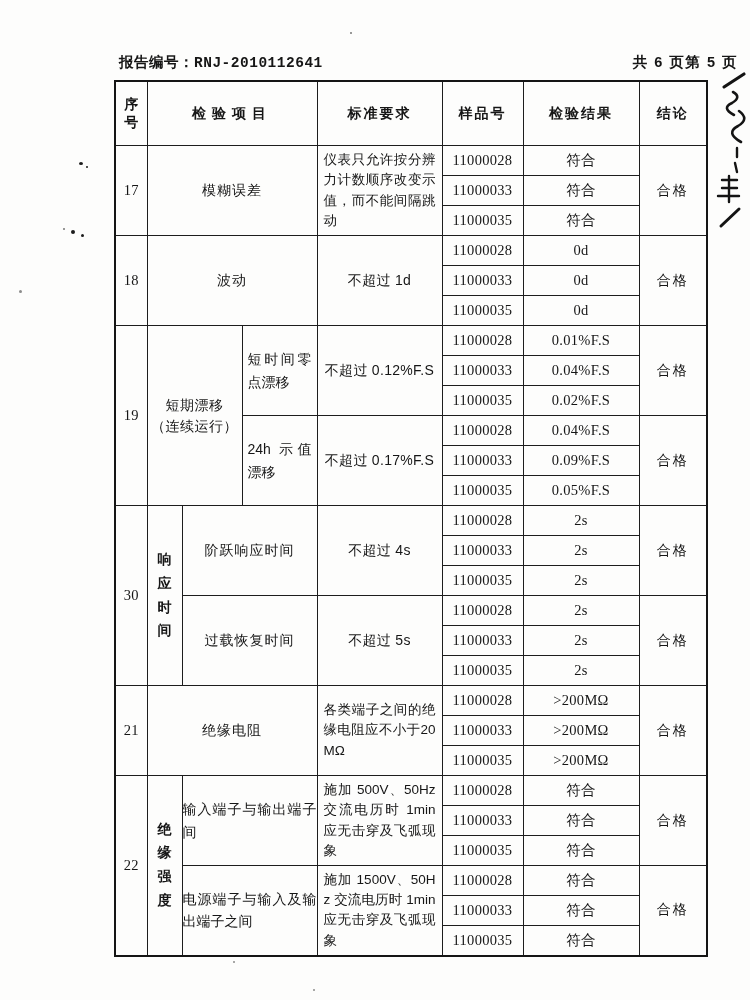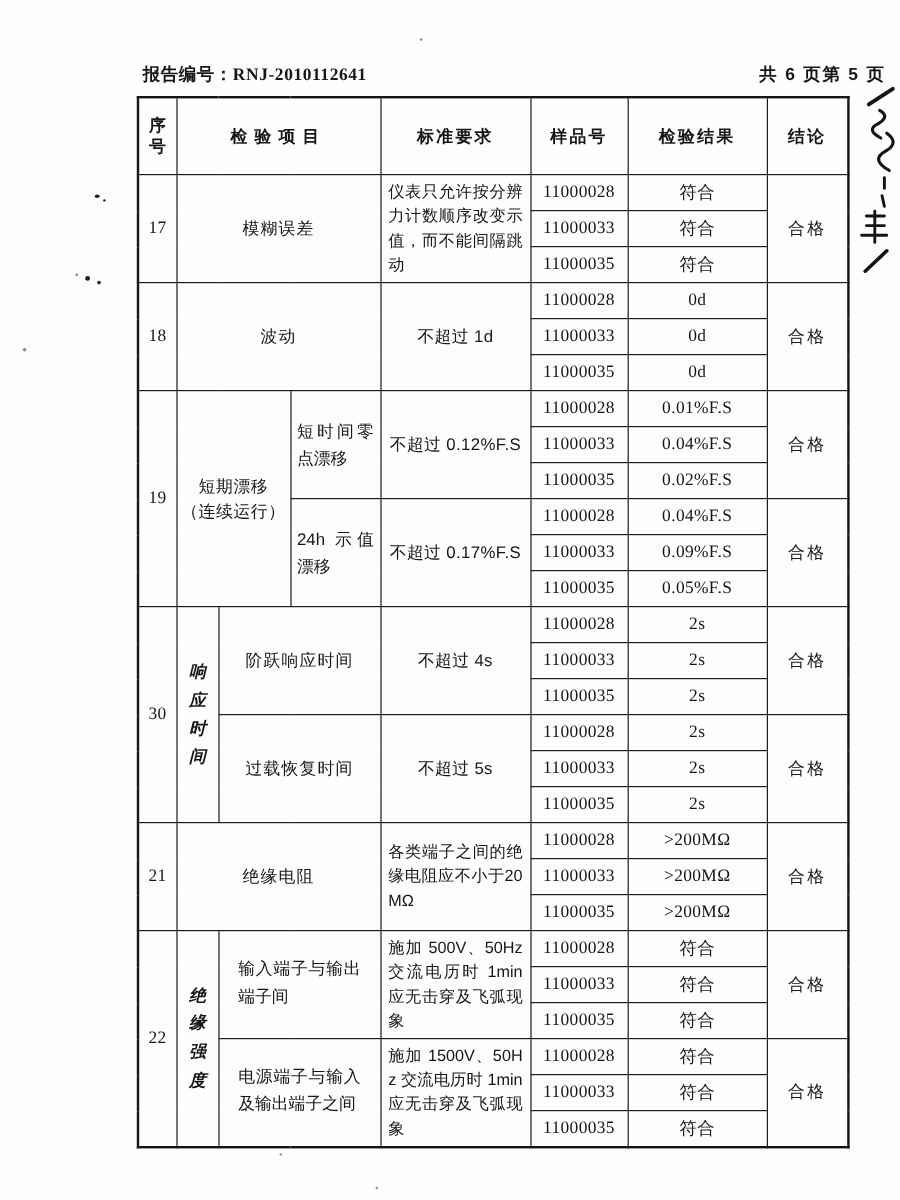--- a/index.html
+++ b/index.html
@@ -6,21 +6,21 @@
   body{
     width:750px;height:1000px;position:relative;
     background:#fdfdfc;color:#161616;
     font-family:"Liberation Sans","DejaVu Sans",sans-serif;
     overflow:hidden;
   }
   .report-line{
     position:absolute;left:119px;top:53px;
     font-size:14.5px;font-weight:700;letter-spacing:0.5px;white-space:nowrap;
   }
-  .report-line .rnum{font-family:Liberation Serif, serif;font-weight:700;margin-top:48px;}
+  .report-line .rnum{font-family:Liberation Mono, monospace;font-weight:700;margin-top:48px;}
   .page-info{
     position:absolute;right:12px;top:53px;
     font-size:14.5px;font-weight:700;letter-spacing:1.5px;white-space:nowrap;
   }
   table.report{
     position:absolute;left:114px;top:80px;
     border-collapse:collapse;table-layout:fixed;
     border:2.5px solid #151515;
   }
   .report td,.report th{
@@ -35,28 +35,28 @@
   th.th-no{letter-spacing:0;padding:14px 8px;word-break:break-all;line-height:1.25;}
   th.th-item{letter-spacing:6px;}
   td.no,td.num,td.res{
     font-family:"Liberation Serif","DejaVu Serif",serif;
     font-size:14.5px;letter-spacing:0.3px;
   }
   td.itemfull{letter-spacing:1px;}
   td.mainpre{white-space:pre-line;line-height:1.5;letter-spacing:0.5px;}
   td.vert{
     word-break:break-all;line-height:1.7;
-    padding:1px 10px;font-weight:700;font-style:italic;
+    padding:1px 10px;font-weight:700;
   }
   td.subjust{
     text-align:justify;text-align-last:auto;
     padding:2px 5px;line-height:1.6;word-break:break-all;margin-left:32px;
   }
   td.subnarrow{
-    text-align:justify;padding:2px 16px;line-height:1.6;word-break:break-all;font-family:Liberation Serif, serif;
+    text-align:justify;padding:2px 0;line-height:1.6;word-break:break-all;
   }
   td.subcenter{letter-spacing:1px;}
   td.stdlong{
     text-align:justify;padding:2px 6px;
     font-size:13.5px;line-height:1.5;word-break:break-all;
   }
   td.stdshort{font-size:14px;letter-spacing:0.3px;}
   td.con{letter-spacing:2px;}
   .speck{position:absolute;background:#1c1c1c;border-radius:50%;}
   .edge-marks{position:absolute;left:708px;top:68px;}

